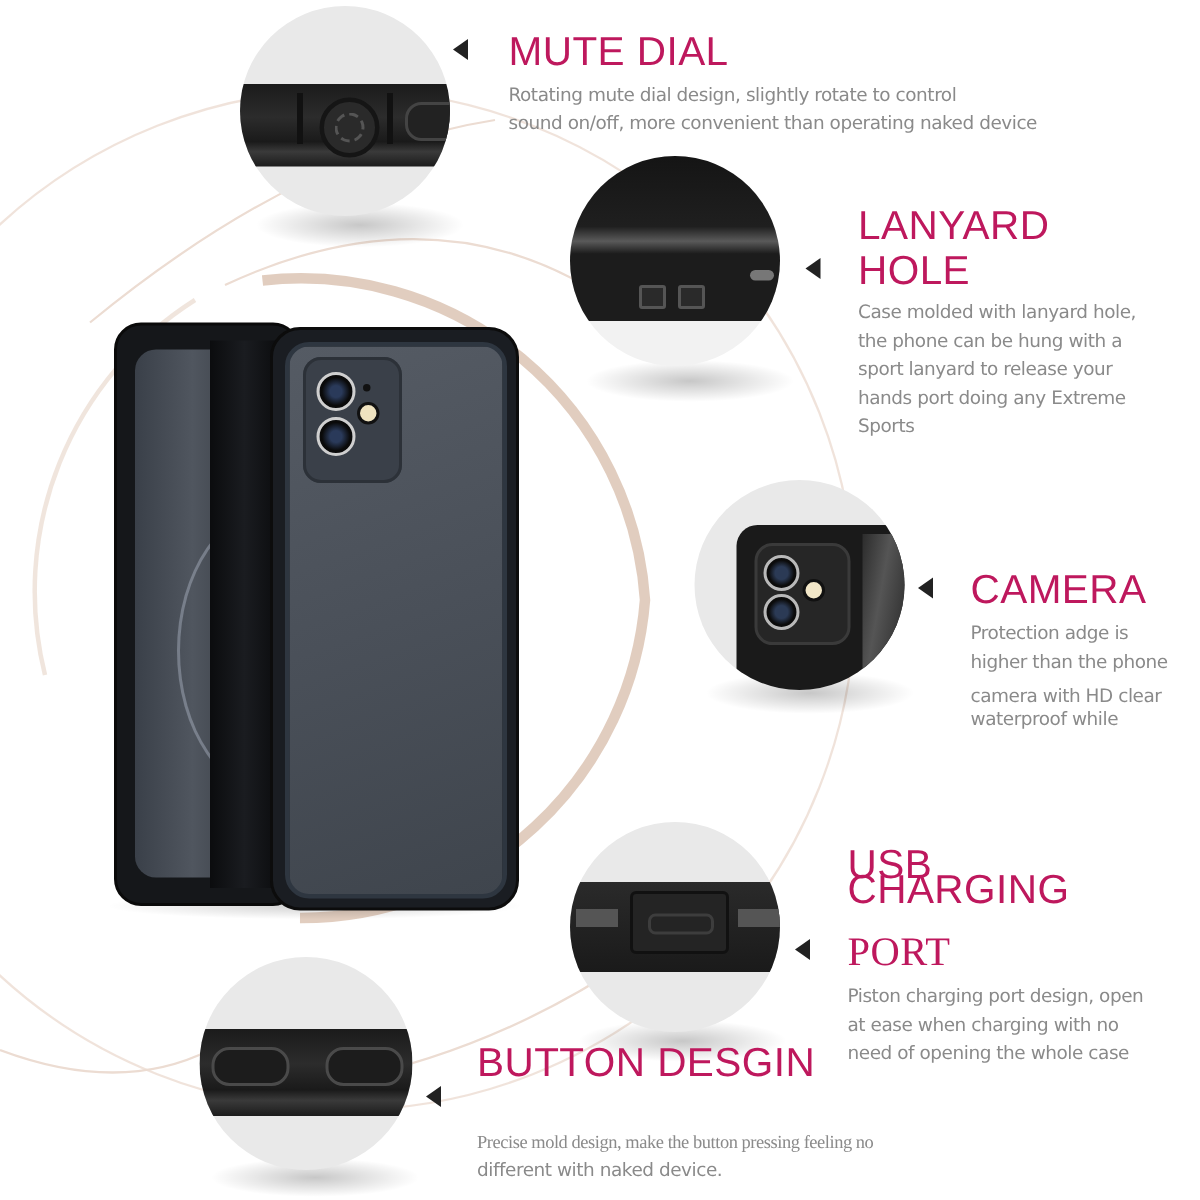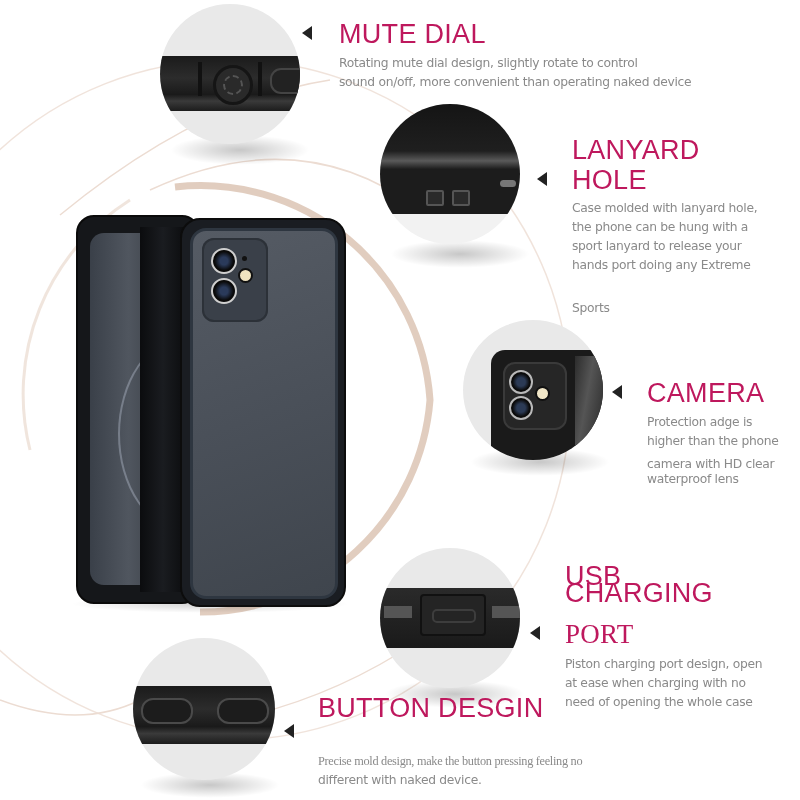--- a/index.html
+++ b/index.html
@@ -51,37 +51,37 @@
   <div class="abs" style="left:72px; top:86px; width:14px; height:12px; border:2px solid #555; border-radius:2px; background:#2a2a2a;"></div>
   <div class="abs" style="left:120px; top:76px; width:16px; height:7px; border-radius:4px; background:#777;"></div>
 </div>
 <div class="pointer" style="left:537px; top:172px;"></div>
 <div class="feature-title" style="left:572px; top:136px;">LANYARD</div>
 <div class="feature-title" style="left:572px; top:166px;">HOLE</div>
 <div class="feature-desc" style="left:572px; top:199px;">Case molded with lanyard hole,</div>
 <div class="feature-desc" style="left:572px; top:218px;">the phone can be hung with a</div>
 <div class="feature-desc" style="left:572px; top:237px;">sport lanyard to release your</div>
 <div class="feature-desc" style="left:572px; top:256px;">hands port doing any Extreme</div>
-<div class="feature-desc" style="left:572px; top:275px;margin-top:24px;">Sports</div>
+<div class="feature-desc" style="left:572px; top:275px;">Sports</div>
 
 <div class="shadow" style="left:470px; top:448px; width:140px; height:28px;"></div>
 <div class="circle" style="left:463px; top:320px; width:140px; height:140px;">
   <div class="abs" style="left:28px; top:30px; width:140px; height:130px; border-radius:14px 0 0 0; background:#1a1a1a;"></div>
   <div class="abs" style="left:40px; top:42px; width:60px; height:64px; border-radius:12px; background:#262626; border:2px solid #3a3a3a;"></div>
   <div class="abs" style="left:46px; top:50px; width:20px; height:20px; border-radius:50%; background:radial-gradient(circle,#2b3a55 30%,#0b0b0b 60%); border:2px solid #b9b9b9;"></div>
   <div class="abs" style="left:46px; top:76px; width:20px; height:20px; border-radius:50%; background:radial-gradient(circle,#2b3a55 30%,#0b0b0b 60%); border:2px solid #b9b9b9;"></div>
   <div class="abs" style="left:72px; top:66px; width:11px; height:11px; border-radius:50%; background:#f2e7c8; border:2px solid #111;"></div>
   <div class="abs" style="left:112px; top:36px; width:30px; height:100px; background:linear-gradient(100deg,#2c2c2c,#555 40%,#222);"></div>
 </div>
 <div class="pointer" style="left:612px; top:385px;"></div>
 <div class="feature-title" style="left:647px; top:379px;">CAMERA</div>
 <div class="feature-desc" style="left:647px; top:413px;text-align:center;">Protection adge is</div>
 <div class="feature-desc" style="left:647px; top:432px;">higher than the phone</div>
 <div class="feature-desc" style="left:647px; top:455px;">camera with HD clear</div>
-<div class="feature-desc" style="left:647px; top:470px;">waterproof lens</div>
+<div class="feature-desc" style="left:647px; top:470px;">waterproof while</div>
 
 <div class="shadow" style="left:385px; top:680px; width:140px; height:28px;"></div>
 <div class="circle" style="left:380px; top:548px; width:140px; height:140px;">
   <div class="strip" style="left:0; top:40px; width:140px; height:60px; background:linear-gradient(#2a2a2a,#1a1a1a);"></div>
   <div class="abs" style="left:40px; top:46px; width:62px; height:38px; border-radius:4px; background:#242424; border:2px solid #111;">
     <div class="abs" style="left:10px; top:13px; width:40px; height:10px; border-radius:5px; border:2px solid #3d3d3d;"></div>
   </div>
   <div class="abs" style="left:4px; top:58px; width:28px; height:12px; background:#555;"></div>
   <div class="abs" style="left:112px; top:58px; width:28px; height:12px; background:#555;"></div>
 </div>

